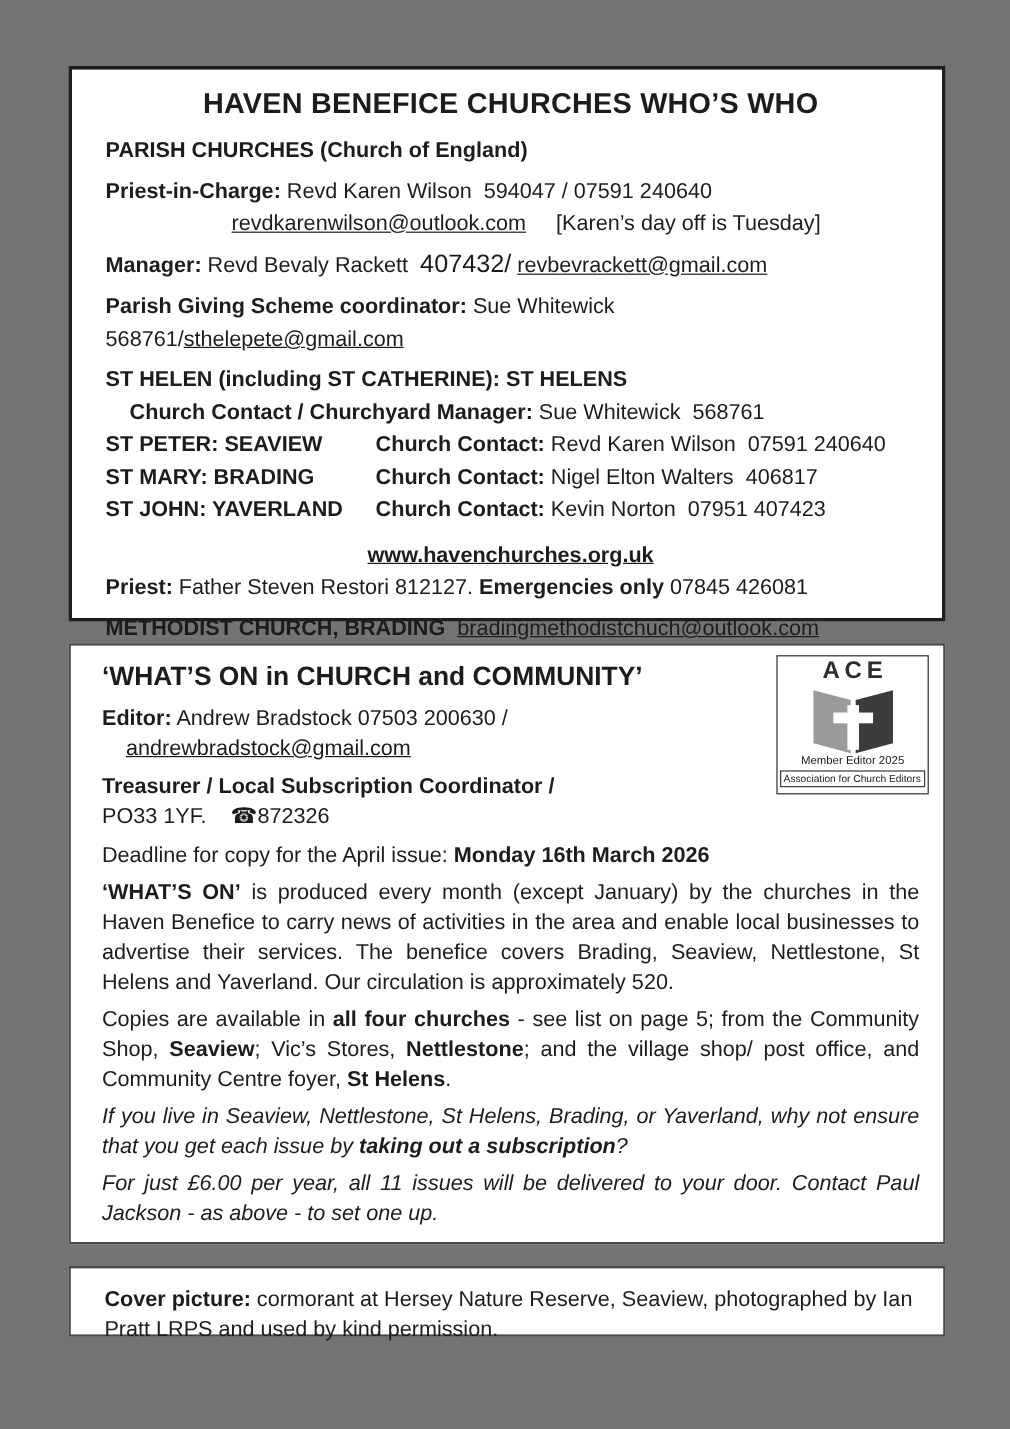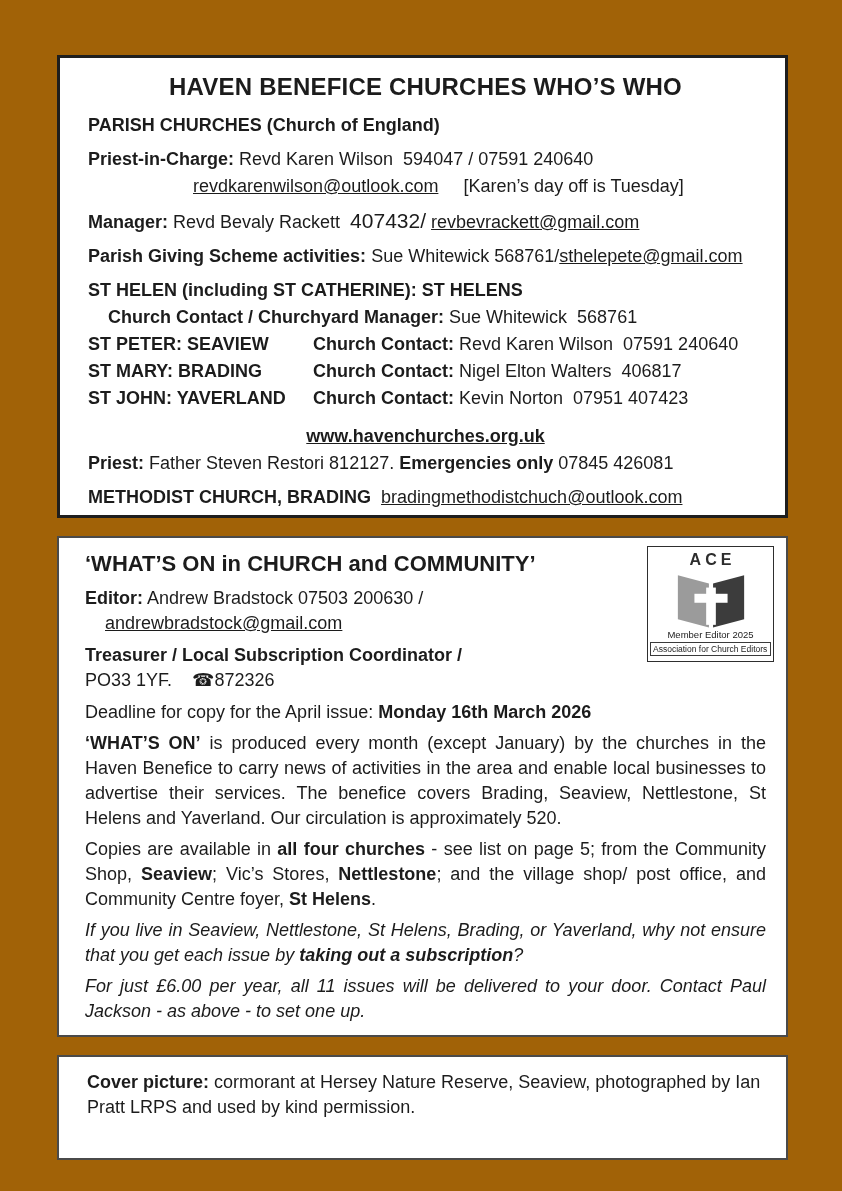--- a/index.html
+++ b/index.html
@@ -1,24 +1,24 @@
 <!DOCTYPE html>
 <html><head>
 <meta charset="utf-8">
 <style>
   html,body{margin:0;padding:0;background:#ffffff;}
   .page{
-    position:relative;width:842px;height:1191px;background:#a16207;
+    position:relative;width:842px;height:1191px;background:#737373;
     font-family:"Liberation Sans","DejaVu Sans",sans-serif;color:#1c1c1c;
     overflow:hidden;
   }
   .box{position:absolute;left:57px;width:731px;background:#ffffff;box-sizing:border-box;}
   .box-whoswho{top:55px;height:463px;border:3px solid #1e1e1e;padding:12px 22px 8px 28px;}
   .box-whatson{top:536px;height:501px;border:2px solid #4a4a4a;padding:10px 20px 8px 26px;}
-  .box-cover{top:1055px;height:105px;border:2px solid #4a4a4a;padding:13px 20px 8px 28px;}
+  .box-cover{top:1055px;height:59px;border:2px solid #4a4a4a;padding:13px 20px 8px 28px;}
 
   .line{font-size:18px;line-height:27px;}
   .b{font-weight:bold;}
   .u{text-decoration:underline;}
   .i{font-style:italic;}
   .lg{font-size:21px;}
   .mt{margin-top:7px;}
   .mt-sm{margin-top:11px;}
   .center{text-align:center;}
   .indent105{padding-left:105px;}
@@ -35,21 +35,21 @@
   .wo-heading{font-size:22px;font-weight:bold;line-height:28px;margin:2px 140px 8px 0;}
   .narrow{margin-right:145px;}
   .wo-line{font-size:18px;line-height:25px;}
   .para{font-size:18px;line-height:25px;text-align:justify;margin-top:6px;}
 
   .ace-logo{
     position:absolute;top:8px;right:12px;width:127px;height:116px;
     border:1px solid #2e2e2e;background:#ffffff;box-sizing:border-box;
     display:flex;flex-direction:column;align-items:center;padding:1px 2px;
   }
-  .ace-acronym{font-weight:bold;font-size:16px;line-height:23px;letter-spacing:4px;
+  .ace-acronym{font-weight:bold;font-size:20px;line-height:23px;letter-spacing:4px;
     padding-left:4px;color:#2d2d2d;}
   .ace-book{width:102px;height:58px;display:block;}
   .ace-member{font-size:9.5px;line-height:12px;color:#1c1c1c;white-space:nowrap;margin-top:0;}
   .ace-assoc{font-size:8.5px;line-height:12px;color:#1c1c1c;border:1px solid #3a3a3a;
     white-space:nowrap;margin-top:1px;padding:0 2px;box-sizing:border-box;width:100%;text-align:left;}
 </style>
 </head>
 <body>
 
 <div class="page">
@@ -57,21 +57,21 @@
   <div class="box box-whoswho">
     <div class="doc-title">HAVEN BENEFICE CHURCHES WHO’S WHO</div>
 
     <div class="line"><span class="b">PARISH CHURCHES (Church of England)</span></div>
 
     <div class="line mt"><span class="b">Priest-in-Charge:</span><span> Revd Karen Wilson&nbsp; 594047 / 07591 240640</span></div>
     <div class="line indent105"><span class="u">revdkarenwilson@outlook.com</span><span>&nbsp;&nbsp;&nbsp;&nbsp; [Karen’s day off is Tuesday]</span></div>
 
     <div class="line mt"><span class="b">Manager:</span><span> Revd Bevaly Rackett&nbsp; </span><span class="lg">407432/</span><span> </span><span class="u">revbevrackett@gmail.com</span></div>
 
-    <div class="line mt"><span class="b">Parish Giving Scheme activities:</span><span> Sue Whitewick 568761/</span><span class="u">sthelepete@gmail.com</span></div>
+    <div class="line mt"><span class="b">Parish Giving Scheme coordinator:</span><span> Sue Whitewick 568761/</span><span class="u">sthelepete@gmail.com</span></div>
 
     <div class="line mt"><span class="b">ST HELEN (including ST CATHERINE): ST HELENS</span></div>
     <div class="line indent20"><span class="b">Church Contact / Churchyard Manager:</span><span> Sue Whitewick&nbsp; 568761</span></div>
 
     <div class="line contact-row">
       <div class="col1"><span class="b">ST PETER: SEAVIEW</span></div>
       <div class="col2"><span class="b">Church Contact:</span><span> Revd Karen Wilson&nbsp; 07591 240640</span></div>
     </div>
     <div class="line contact-row">
       <div class="col1"><span class="b">ST MARY: BRADING</span></div>

